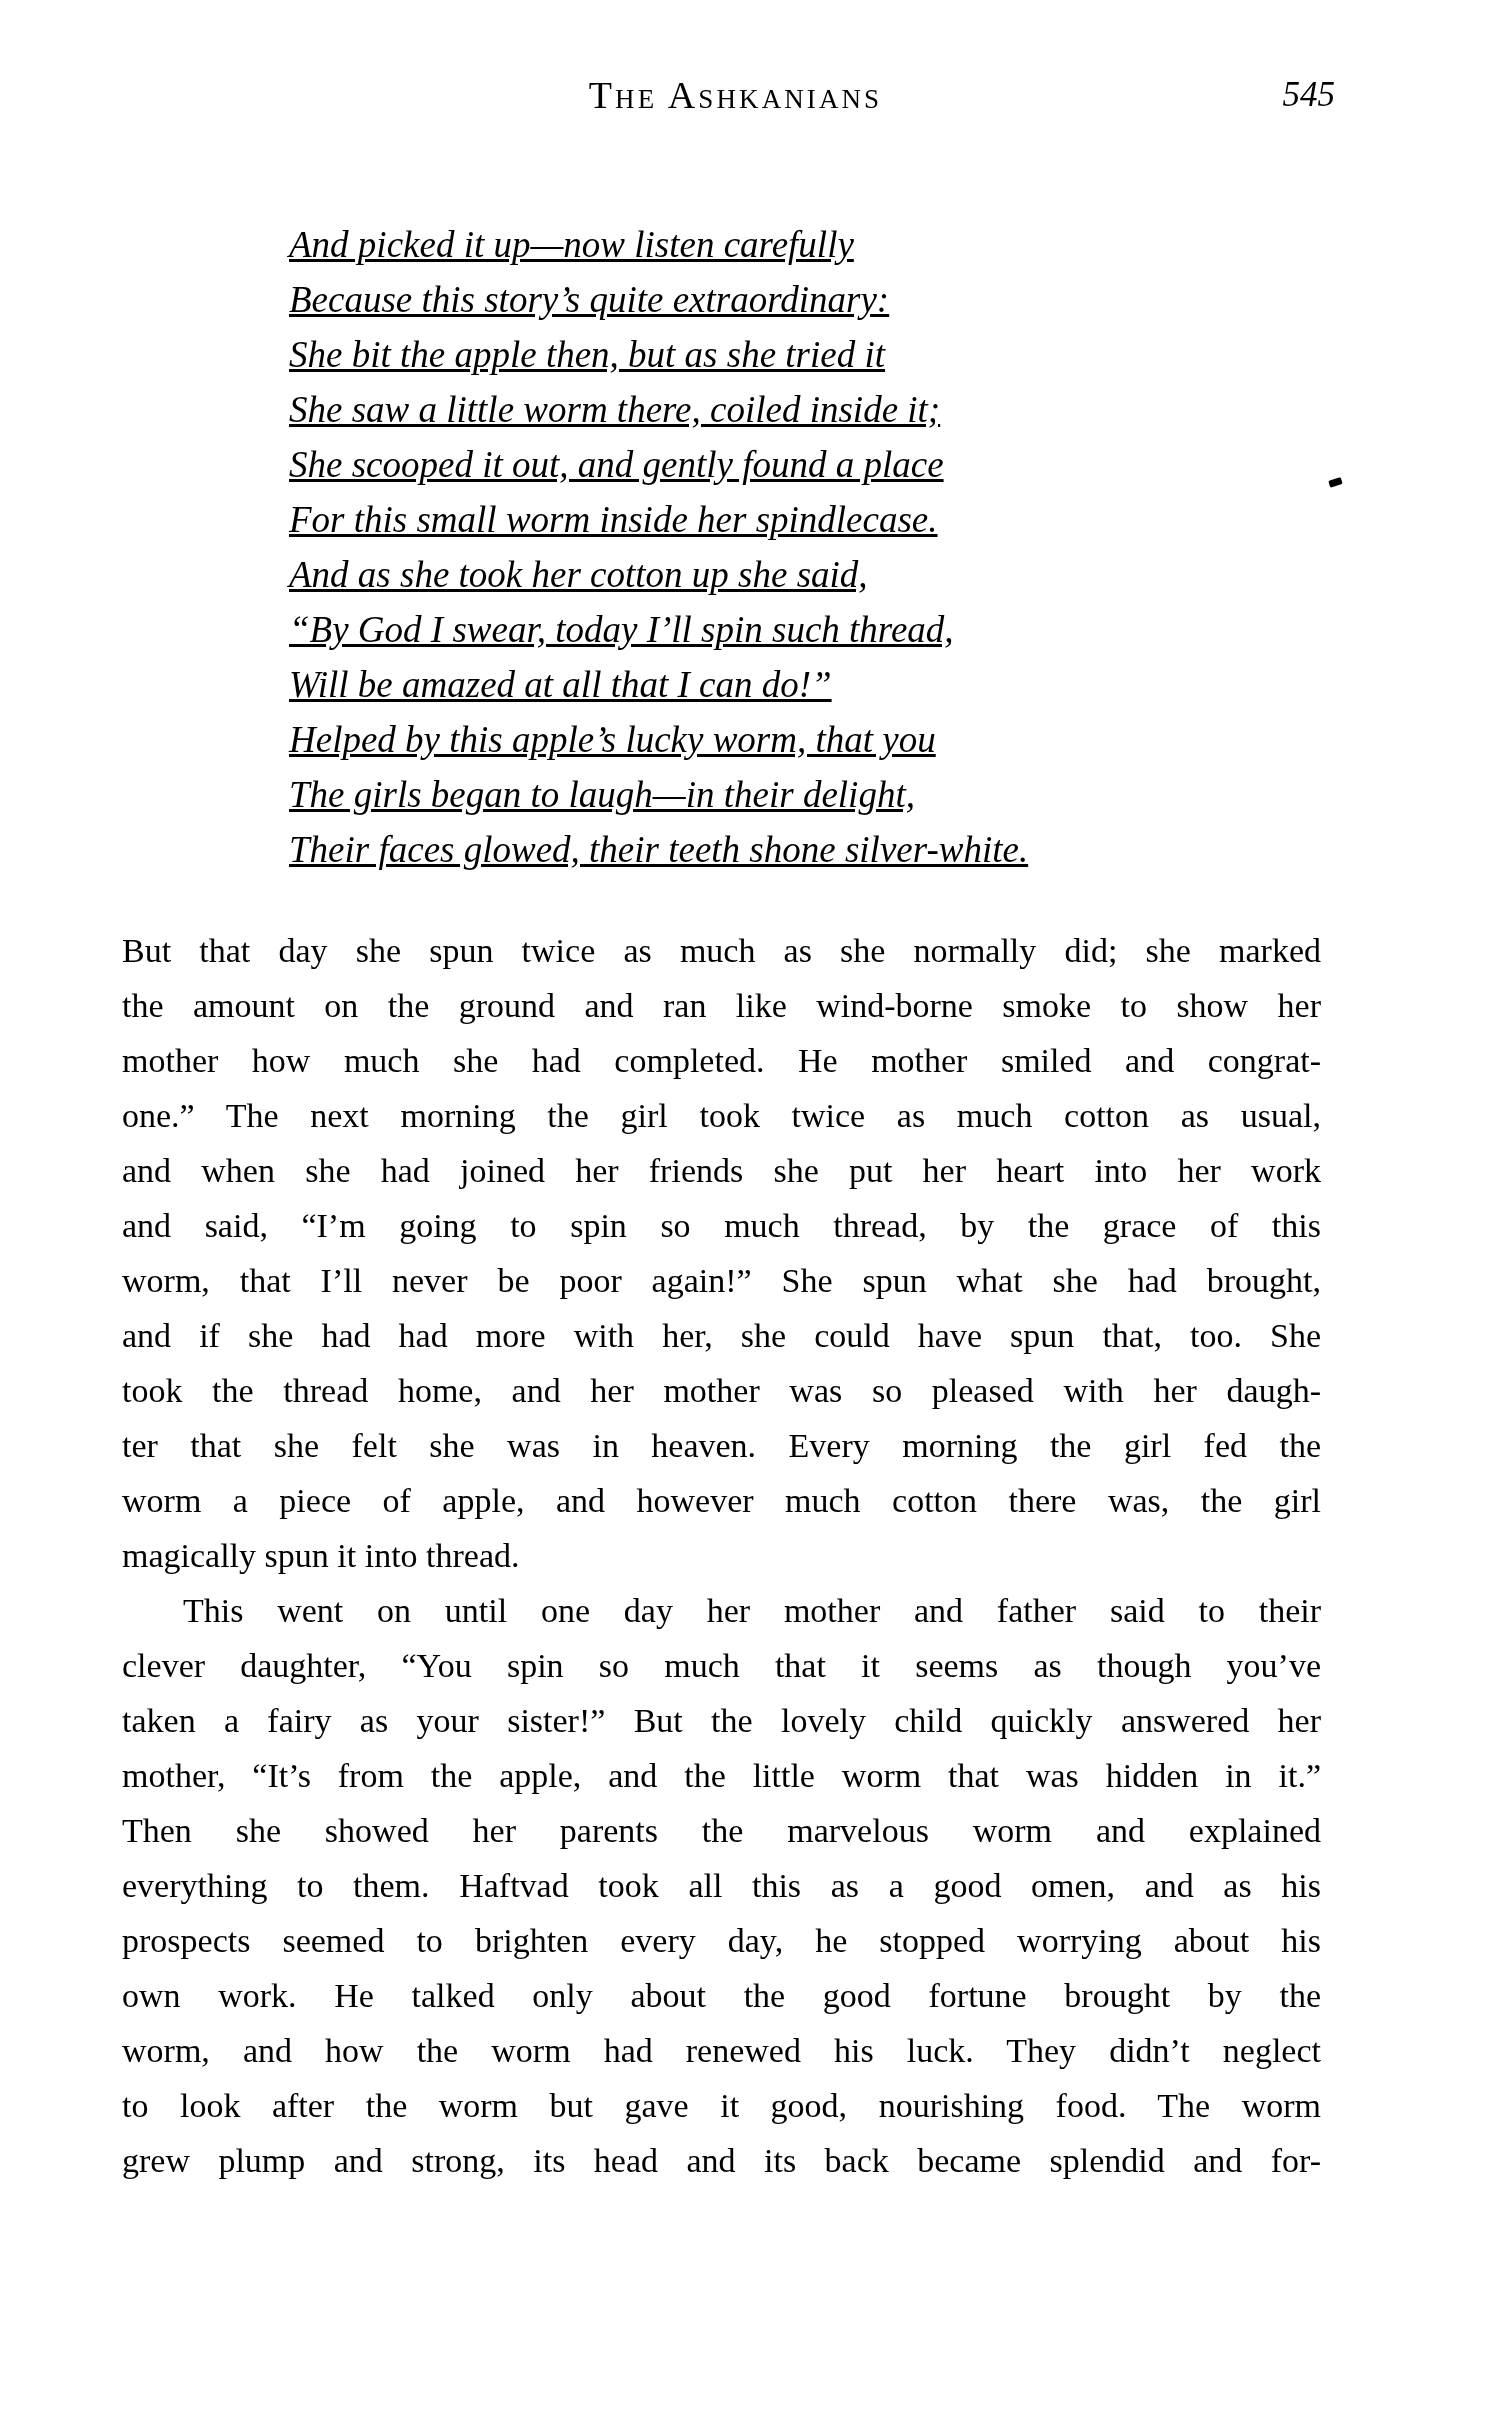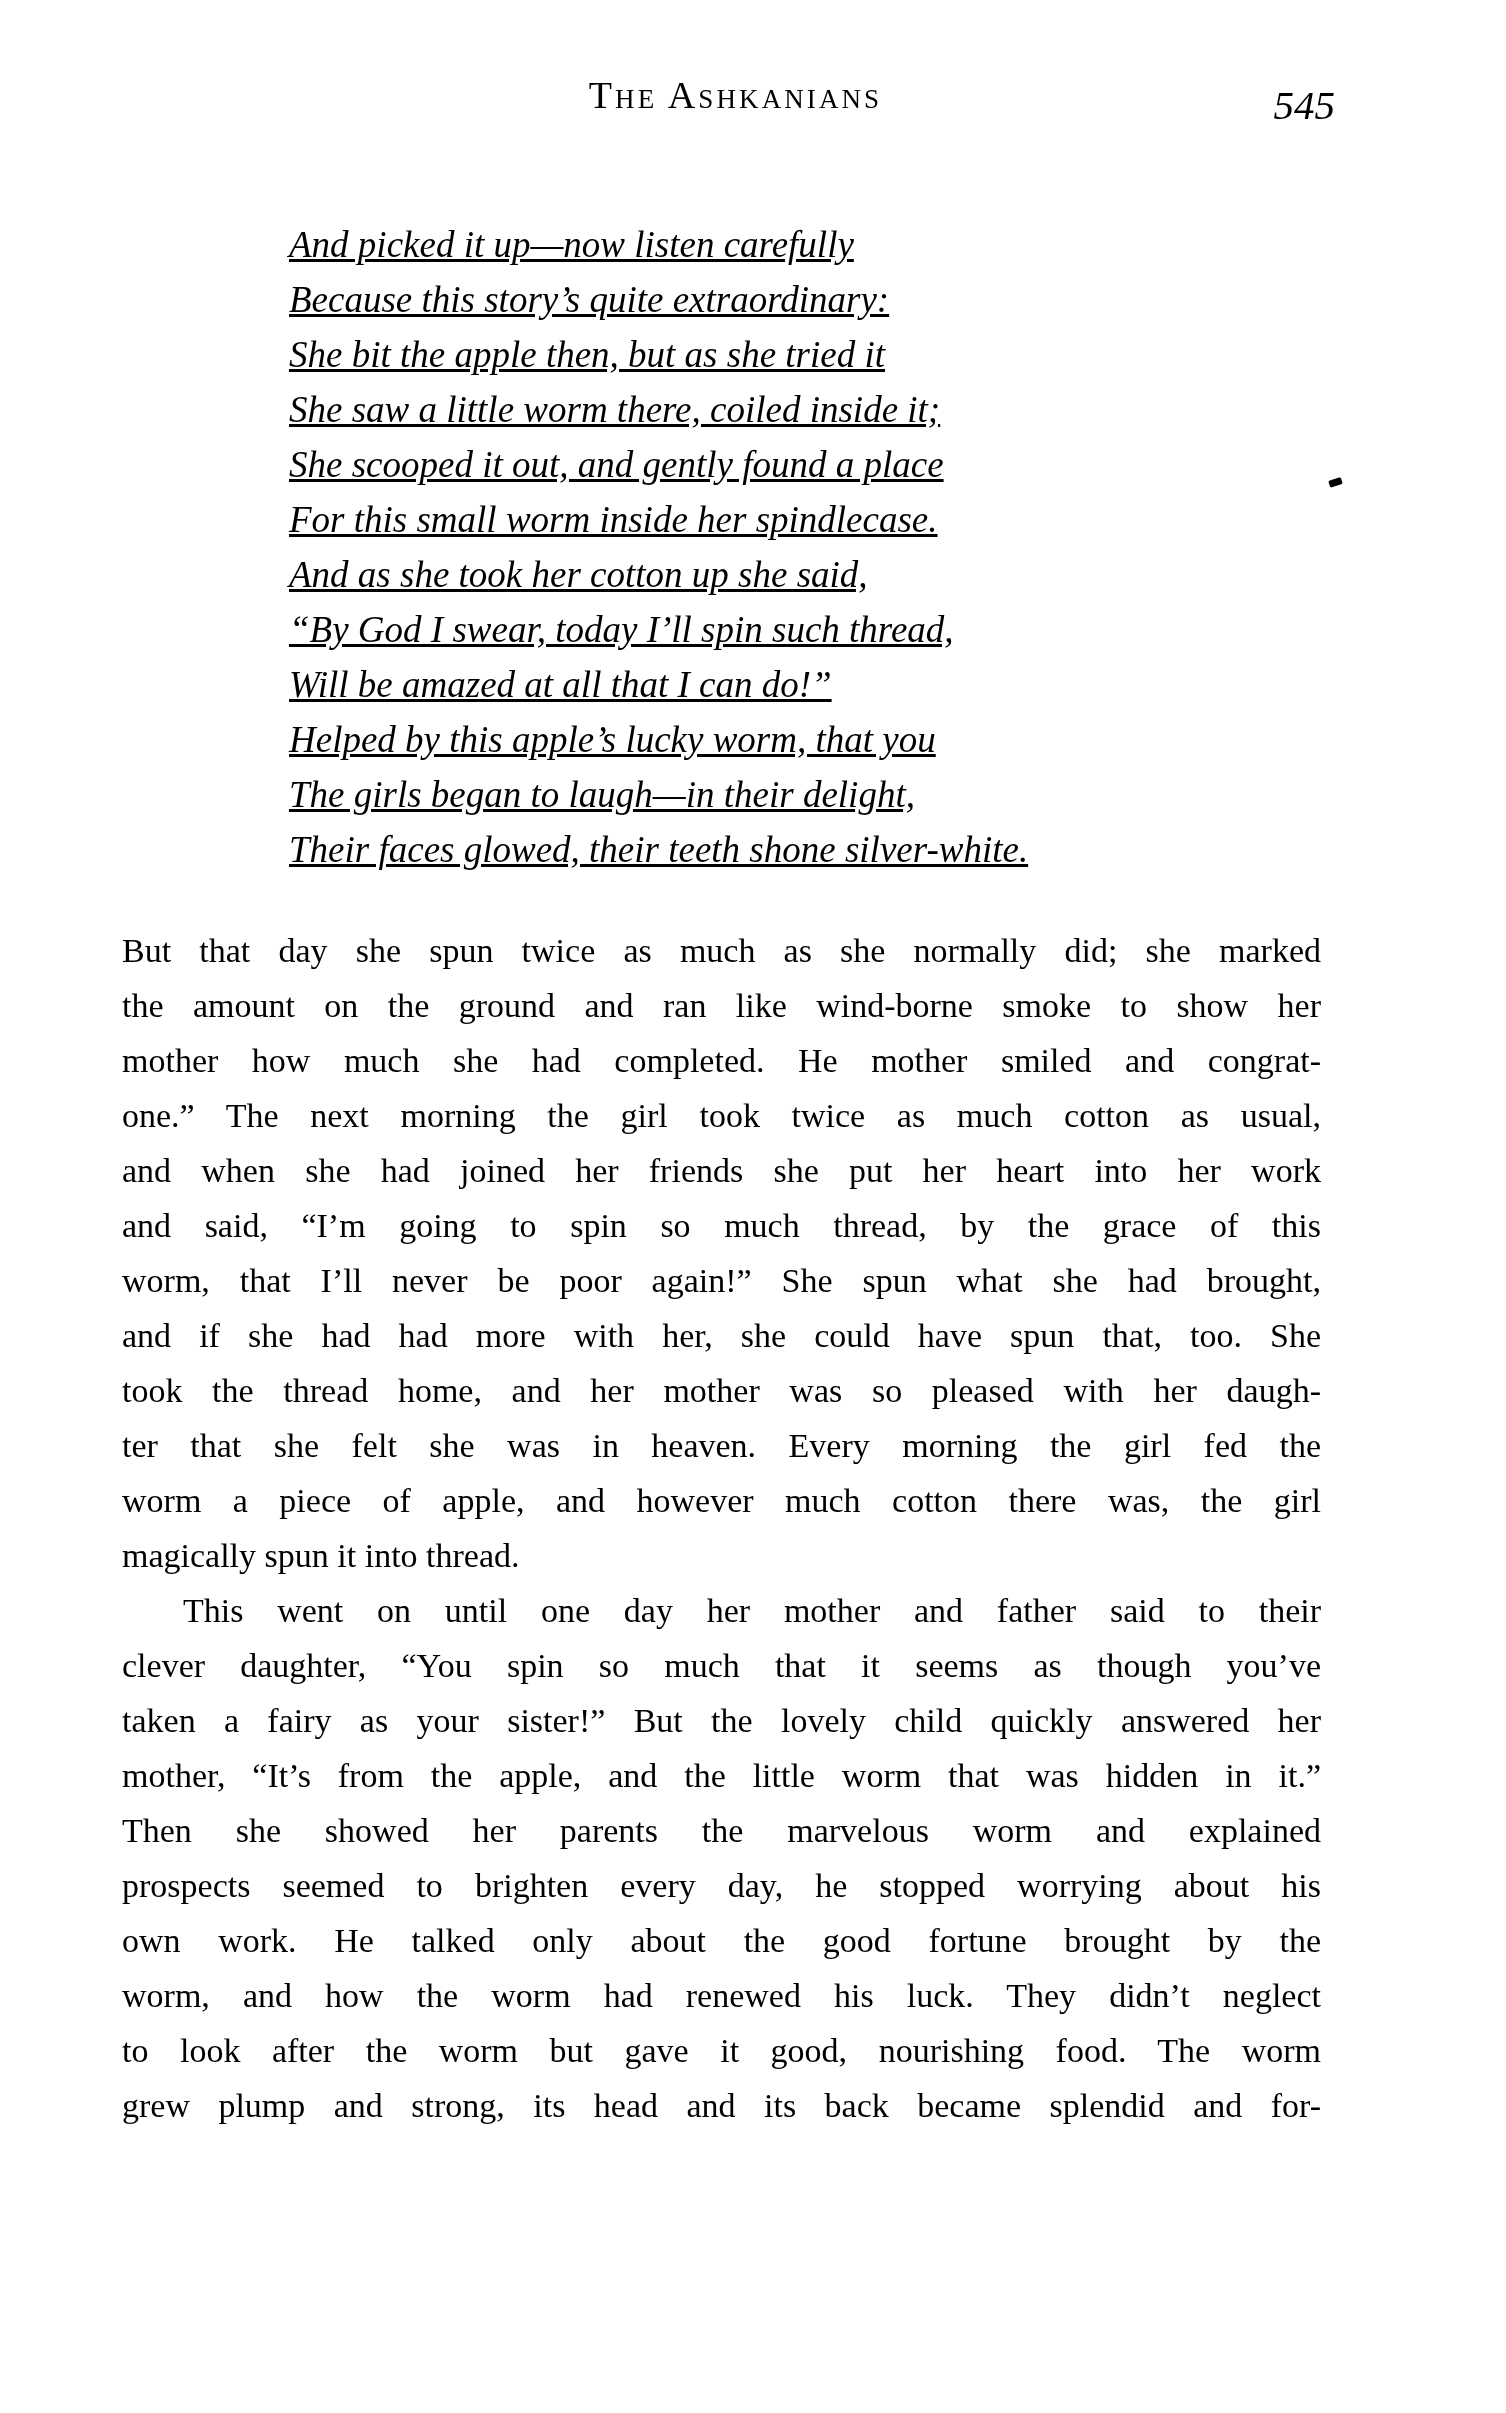--- a/index.html
+++ b/index.html
@@ -9,22 +9,22 @@
     font-family:"Liberation Serif","DejaVu Serif",serif;
     -webkit-font-smoothing:antialiased;
   }
   
   .running-header{position:absolute;left:136px;top:69px;width:1199px;height:56px;}
   .chapter-title{
     display:block;text-align:center;
     font-variant:small-caps;font-size:38px;letter-spacing:3.1px;line-height:52px;
   }
   .page-number{
-    position:absolute;right:0;top:10px;
-    font-style:italic;font-size:41px;line-height:52px;
+    position:absolute;right:0;top:0;
+    font-style:italic;font-size:35px;line-height:52px;
   }
   
   .verse{
     position:absolute;left:289px;top:217px;width:1046px;
     font-style:italic;font-size:37px;line-height:55px;text-decoration:underline;
   }
   .vline{white-space:nowrap;}
   
   .prose{
     position:absolute;left:122px;top:923px;width:1199px;
@@ -84,20 +84,21 @@
       <div class="pline">ter that she felt she was in heaven. Every morning the girl fed the</div>
       <div class="pline">worm a piece of apple, and however much cotton there was, the girl</div>
       <div class="pline last">magically spun it into thread.</div>
     </div>
     <div class="para">
       <div class="pline indent">This went on until one day her mother and father said to their</div>
       <div class="pline">clever daughter, “You spin so much that it seems as though you’ve</div>
       <div class="pline">taken a fairy as your sister!” But the lovely child quickly answered her</div>
       <div class="pline">mother, “It’s from the apple, and the little worm that was hidden in it.”</div>
       <div class="pline">Then she showed her parents the marvelous worm and explained</div>
+      <div class="pline">everything to them. Haftvad took all this as a good omen, and as his</div>
       <div class="pline">prospects seemed to brighten every day, he stopped worrying about his</div>
       <div class="pline">own work. He talked only about the good fortune brought by the</div>
       <div class="pline">worm, and how the worm had renewed his luck. They didn’t neglect</div>
       <div class="pline">to look after the worm but gave it good, nourishing food. The worm</div>
       <div class="pline">grew plump and strong, its head and its back became splendid and for-</div>
     </div>
   </section>
 
   <span class="ink-speck"></span>
 

